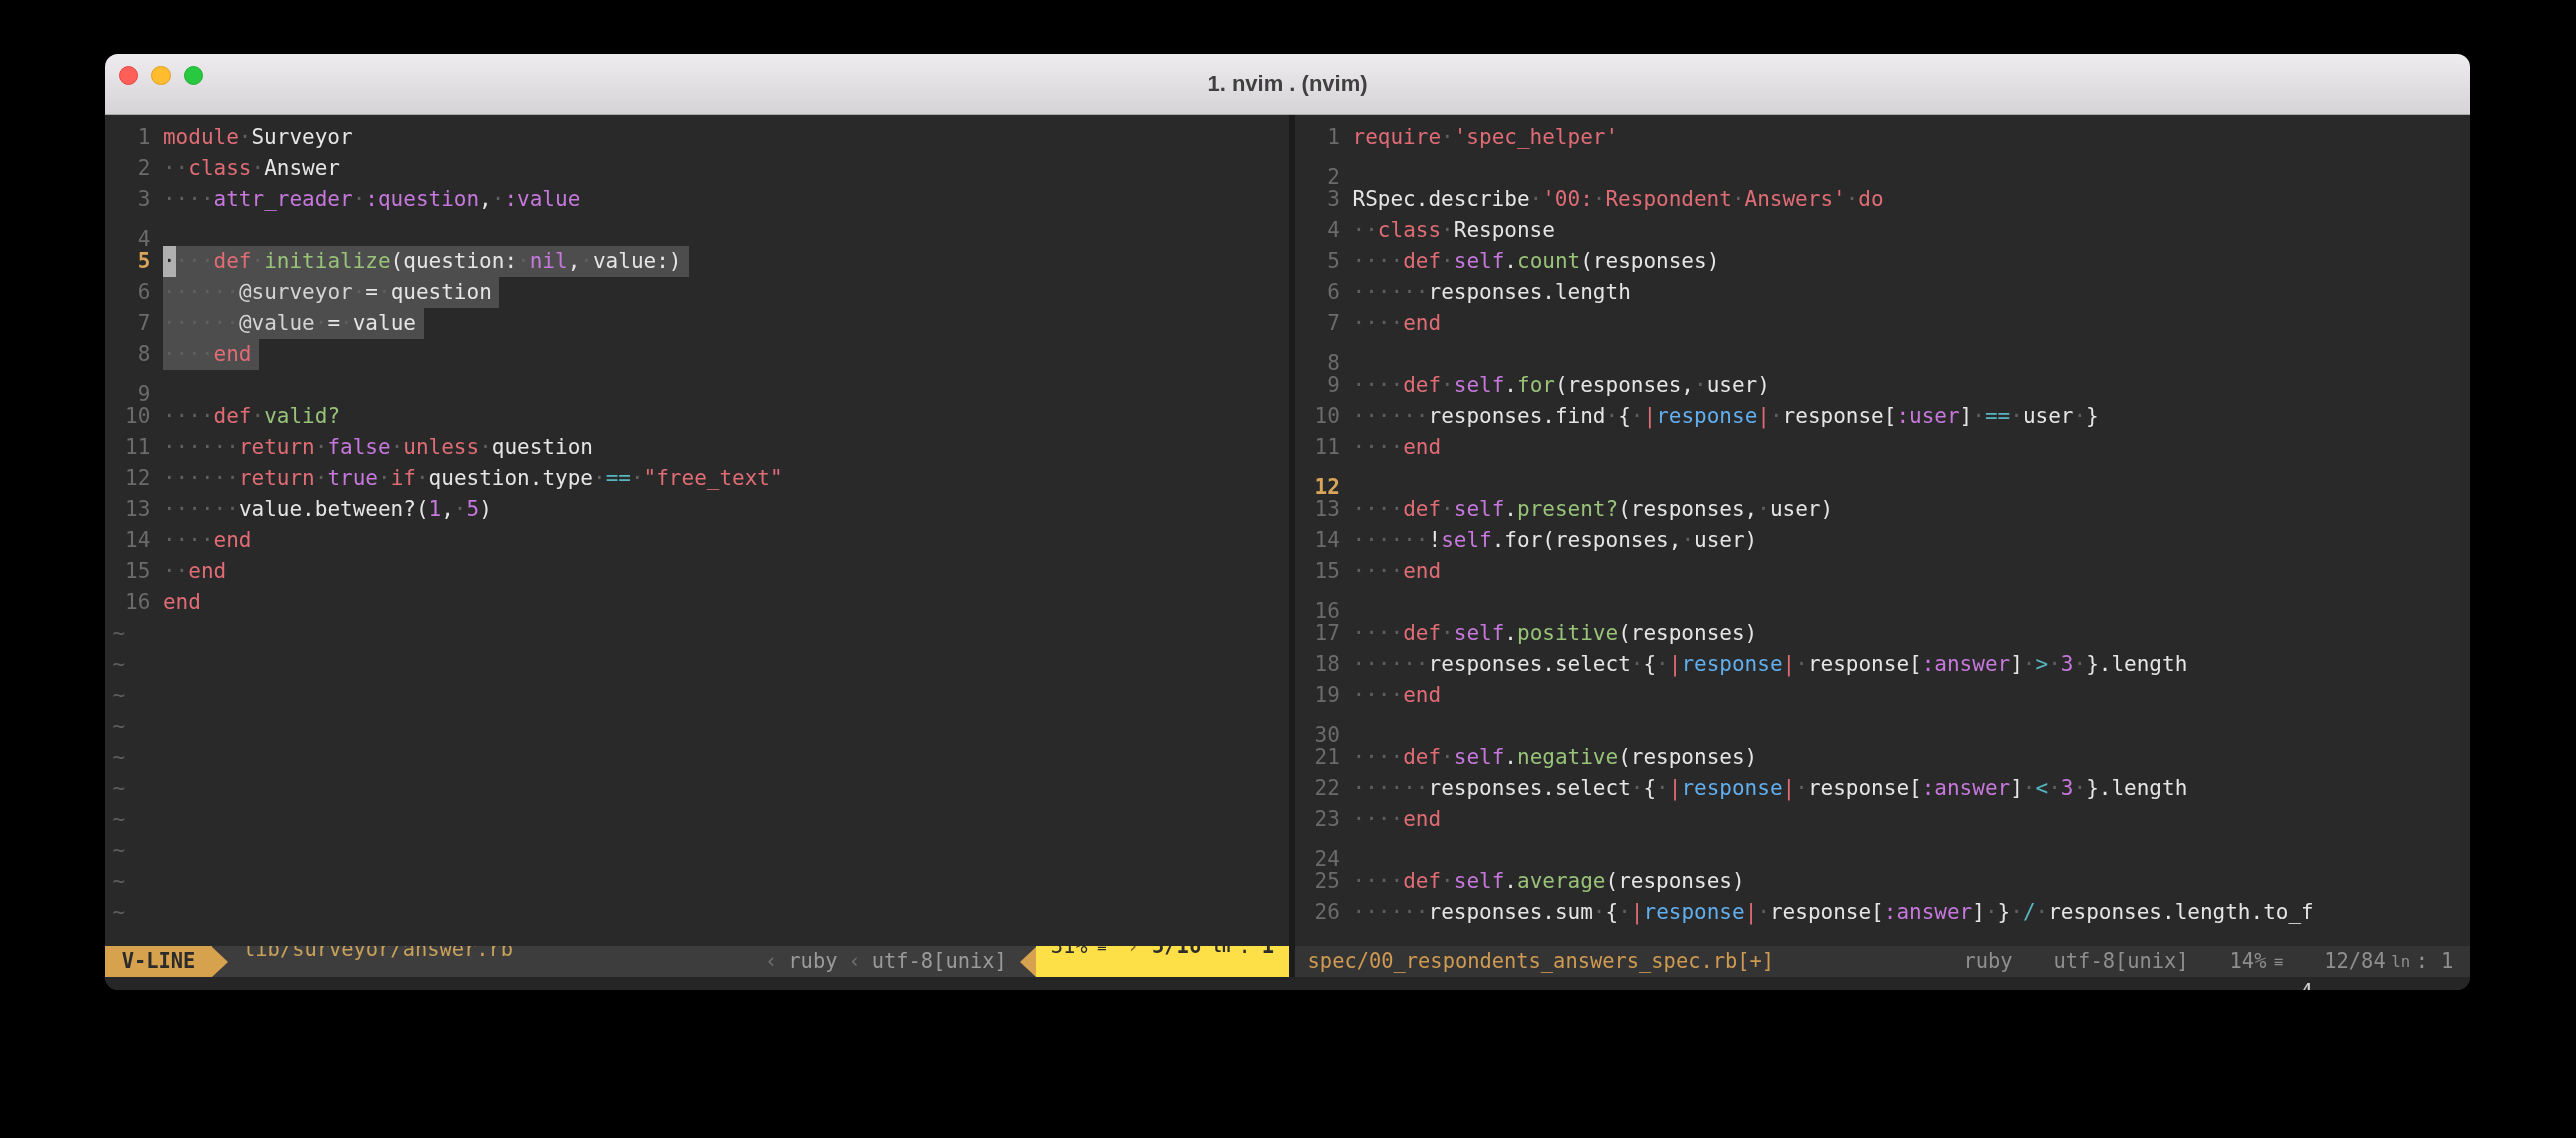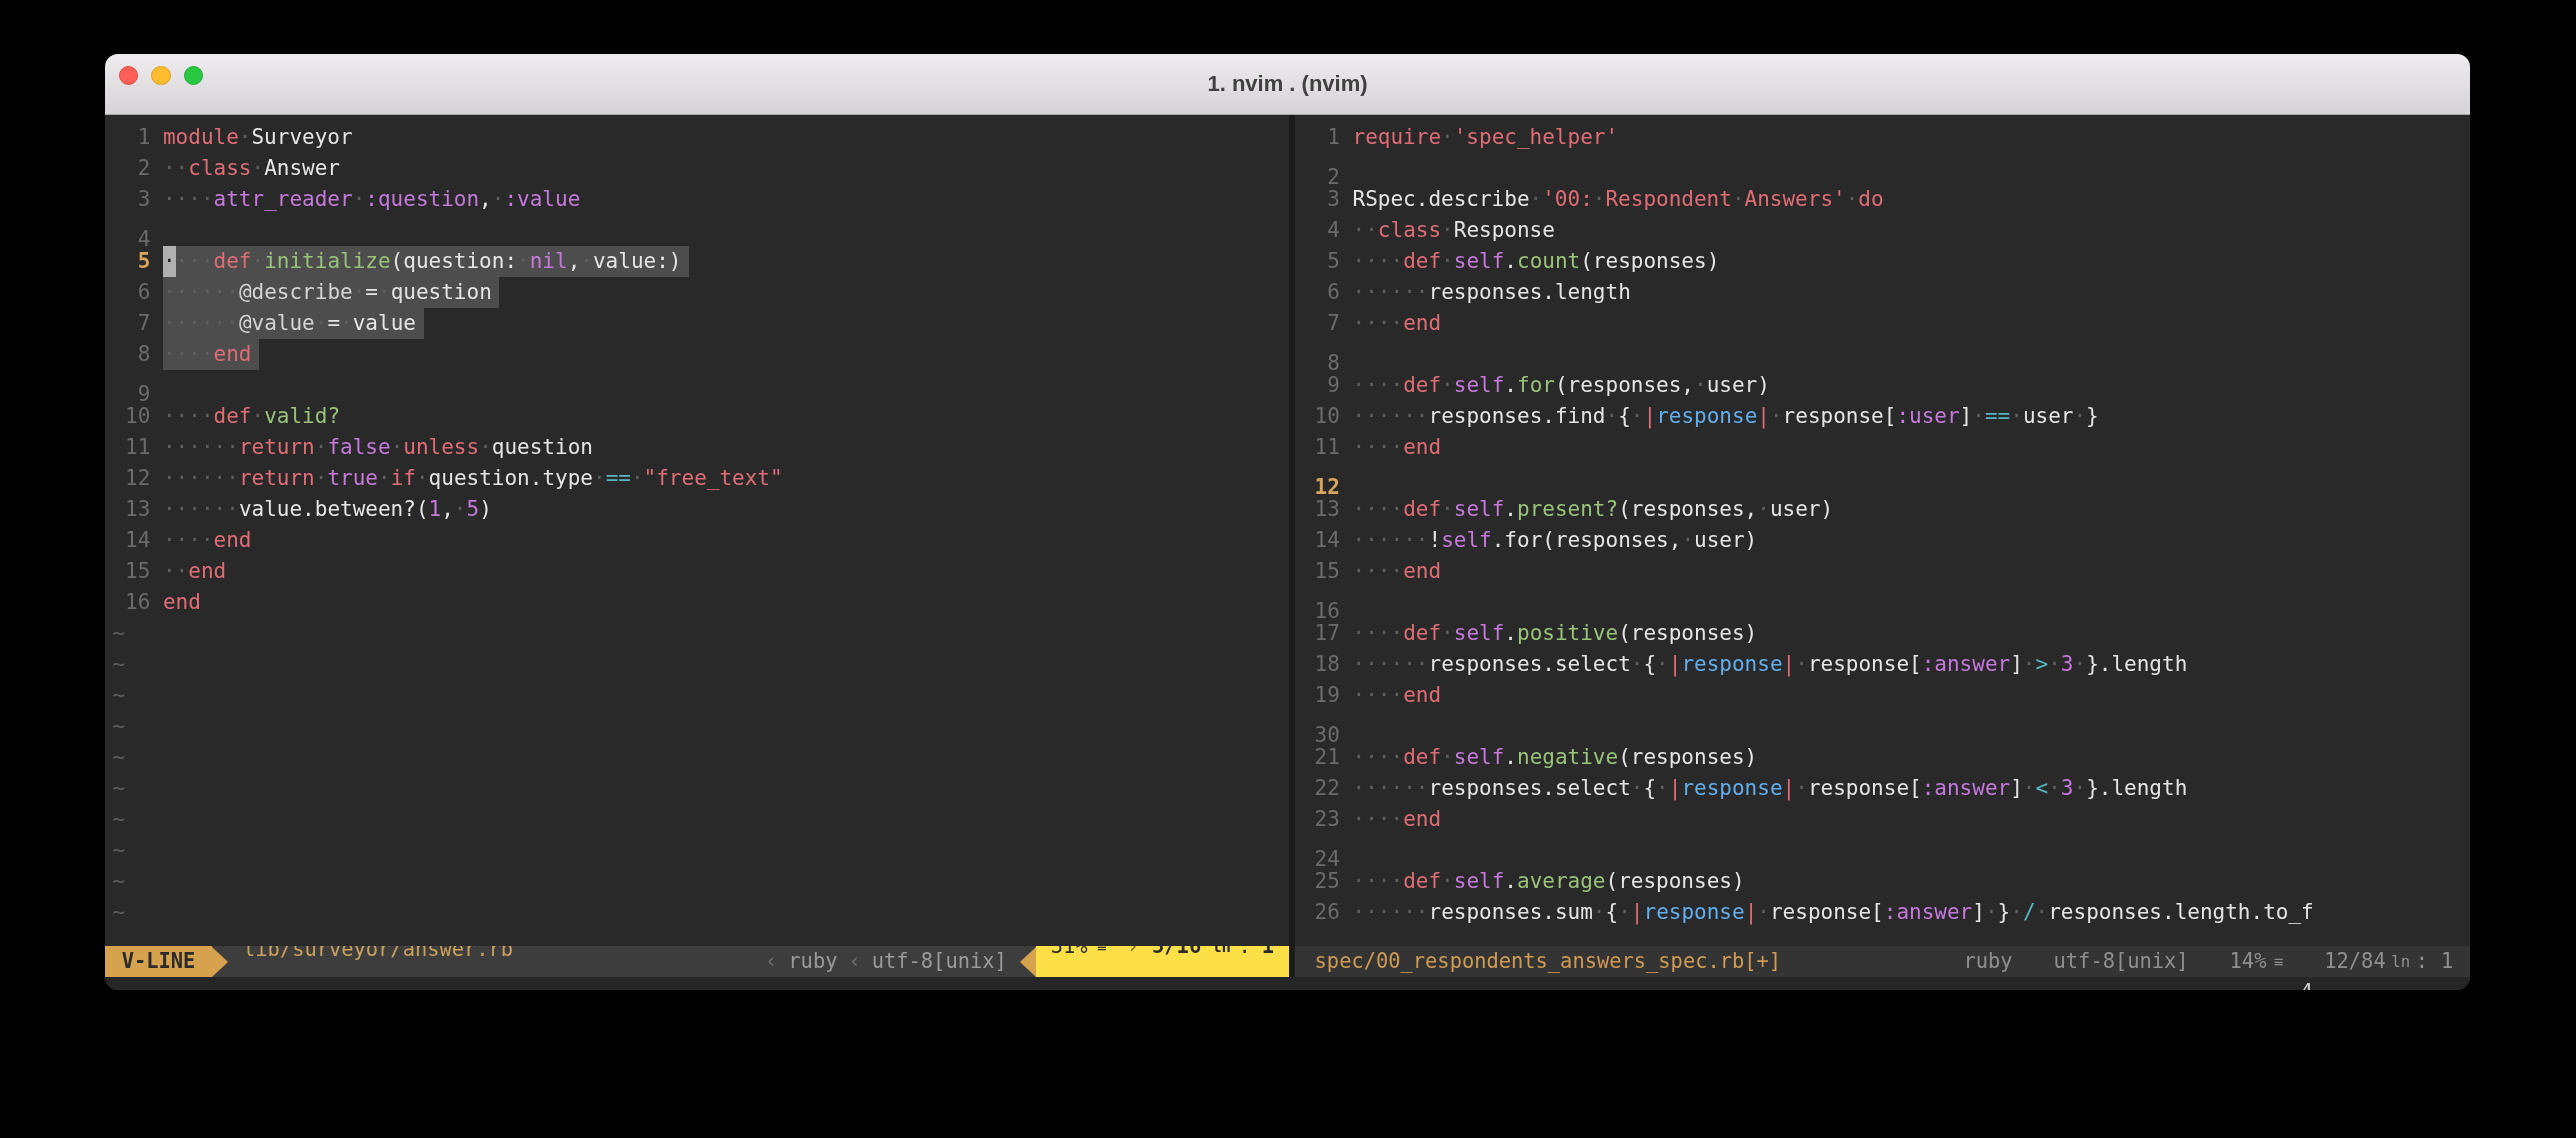--- a/index.html
+++ b/index.html
@@ -65,21 +65,21 @@
   .sl-thin { color:#6e6e6e; margin:0 11px; }
   .sl-ft, .sl-enc { color:#9a9a9a; }
   .sl-enc { margin-right:13px; }
   .sl-gold { background:#fde047; color:#2b2b2b; padding:15px 15px; display:flex; align-items:center; }
   .sl-gold .pos { font-weight:bold; }
   .sl-gold .gsep { color:#8a6a28; margin:0 13px; }
   .sl-gold .mini { font-size:15.7px; margin:0 7.4px 0 9.3px; }
   .sl-gold .miniln { font-size:15.7px; margin:0 7.4px 0 11px; font-weight:bold; }
 
   .statusline.inactive { background:#343434; color:#8f8f8f; }
-  .statusline.inactive .sl-path { color:#cf9a52; padding:0 20px; }
+  .statusline.inactive .sl-path { color:#cf9a52; padding:0 13px; }
   .statusline.inactive .item { margin-left:41px; }
   .statusline.inactive .endpad { width:16.7px; }
   .statusline.inactive .mini { font-size:15.7px; margin-left:7.4px; }
   .statusline.inactive .miniln { font-size:15.7px; margin:0 5.6px; }
 
   
   .cmdline { height:31px; background:#262626; position:relative; font-size:21px; line-height:31px; color:#d0d0d0; }
   .showcmd { position:absolute; right:157px; top:0; }
 </style>
 </head>
@@ -98,21 +98,21 @@
 
   <div class="editor">
     <div class="panes">
       <div class="col-left">
         <div class="pane" id="left-code">
             <div class="line"><span class="gutter">1</span><span class="code"><span class="tk-kw">module</span><span class="sp">·</span><span class="tk-t">Surveyor</span></span></div>
             <div class="line"><span class="gutter">2</span><span class="code"><span class="sp">·</span><span class="sp">·</span><span class="tk-kw">class</span><span class="sp">·</span><span class="tk-t">Answer</span></span></div>
             <div class="line"><span class="gutter">3</span><span class="code"><span class="sp">·</span><span class="sp">·</span><span class="sp">·</span><span class="sp">·</span><span class="tk-sym">attr_reader</span><span class="sp">·</span><span class="tk-sym">:question</span><span class="tk-t">,</span><span class="sp">·</span><span class="tk-sym">:value</span></span></div>
             <div class="line"><span class="gutter">4</span><span class="code"></span></div>
             <div class="line sel"><span class="gutter cur">5</span><span class="code"><span class="cursor">·</span><span class="sp">·</span><span class="sp">·</span><span class="sp">·</span><span class="tk-kw">def</span><span class="sp">·</span><span class="tk-fn">initialize</span><span class="tk-t">(question:</span><span class="sp">·</span><span class="tk-kc">nil</span><span class="tk-t">,</span><span class="sp">·</span><span class="tk-t">value:)</span></span></div>
-            <div class="line sel"><span class="gutter">6</span><span class="code"><span class="sp">·</span><span class="sp">·</span><span class="sp">·</span><span class="sp">·</span><span class="sp">·</span><span class="sp">·</span><span class="tk-iv">@describe</span><span class="sp">·</span><span class="tk-t">=</span><span class="sp">·</span><span class="tk-t">question</span></span></div>
+            <div class="line sel"><span class="gutter">6</span><span class="code"><span class="sp">·</span><span class="sp">·</span><span class="sp">·</span><span class="sp">·</span><span class="sp">·</span><span class="sp">·</span><span class="tk-iv">@surveyor</span><span class="sp">·</span><span class="tk-t">=</span><span class="sp">·</span><span class="tk-t">question</span></span></div>
             <div class="line sel"><span class="gutter">7</span><span class="code"><span class="sp">·</span><span class="sp">·</span><span class="sp">·</span><span class="sp">·</span><span class="sp">·</span><span class="sp">·</span><span class="tk-iv">@value</span><span class="sp">·</span><span class="tk-t">=</span><span class="sp">·</span><span class="tk-t">value</span></span></div>
             <div class="line sel"><span class="gutter">8</span><span class="code"><span class="sp">·</span><span class="sp">·</span><span class="sp">·</span><span class="sp">·</span><span class="tk-kw">end</span></span></div>
             <div class="line"><span class="gutter">9</span><span class="code"></span></div>
             <div class="line"><span class="gutter">10</span><span class="code"><span class="sp">·</span><span class="sp">·</span><span class="sp">·</span><span class="sp">·</span><span class="tk-kw">def</span><span class="sp">·</span><span class="tk-fn">valid?</span></span></div>
             <div class="line"><span class="gutter">11</span><span class="code"><span class="sp">·</span><span class="sp">·</span><span class="sp">·</span><span class="sp">·</span><span class="sp">·</span><span class="sp">·</span><span class="tk-kw">return</span><span class="sp">·</span><span class="tk-kc">false</span><span class="sp">·</span><span class="tk-kw">unless</span><span class="sp">·</span><span class="tk-t">question</span></span></div>
             <div class="line"><span class="gutter">12</span><span class="code"><span class="sp">·</span><span class="sp">·</span><span class="sp">·</span><span class="sp">·</span><span class="sp">·</span><span class="sp">·</span><span class="tk-kw">return</span><span class="sp">·</span><span class="tk-kc">true</span><span class="sp">·</span><span class="tk-kw">if</span><span class="sp">·</span><span class="tk-t">question.type</span><span class="sp">·</span><span class="tk-op">==</span><span class="sp">·</span><span class="tk-str">"free_text"</span></span></div>
             <div class="line"><span class="gutter">13</span><span class="code"><span class="sp">·</span><span class="sp">·</span><span class="sp">·</span><span class="sp">·</span><span class="sp">·</span><span class="sp">·</span><span class="tk-t">value.between?(</span><span class="tk-num">1</span><span class="tk-t">,</span><span class="sp">·</span><span class="tk-num">5</span><span class="tk-t">)</span></span></div>
             <div class="line"><span class="gutter">14</span><span class="code"><span class="sp">·</span><span class="sp">·</span><span class="sp">·</span><span class="sp">·</span><span class="tk-kw">end</span></span></div>
             <div class="line"><span class="gutter">15</span><span class="code"><span class="sp">·</span><span class="sp">·</span><span class="tk-kw">end</span></span></div>
             <div class="line"><span class="gutter">16</span><span class="code"><span class="tk-kw">end</span></span></div>

